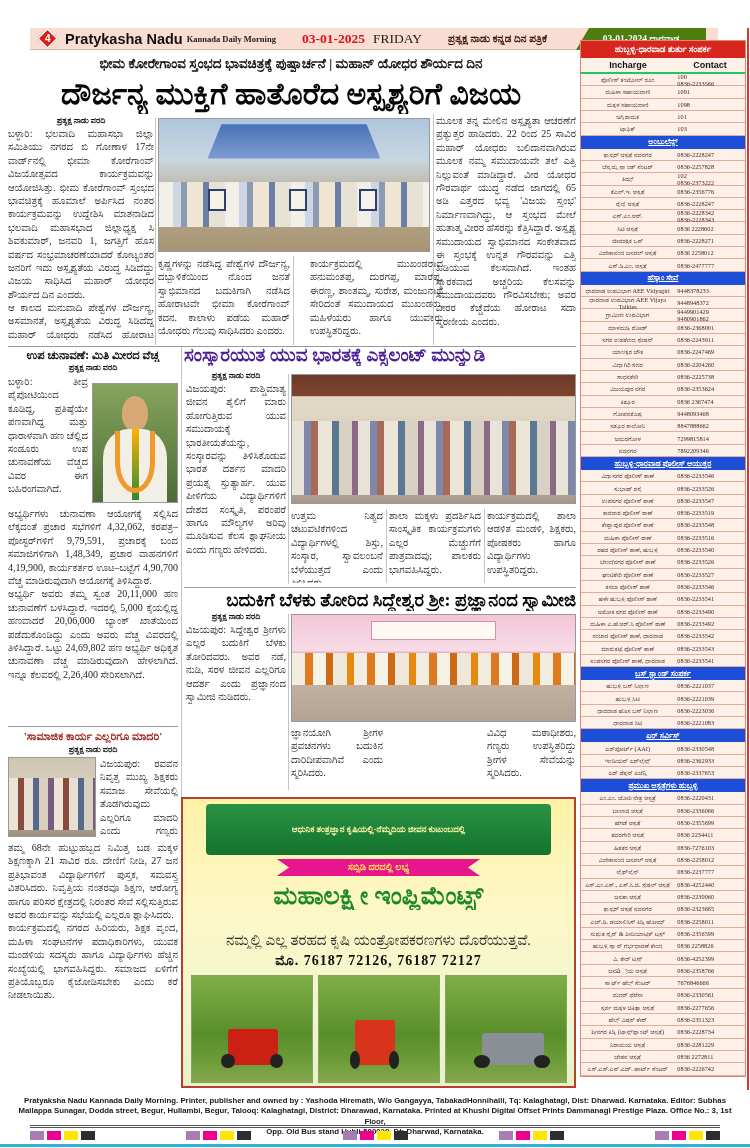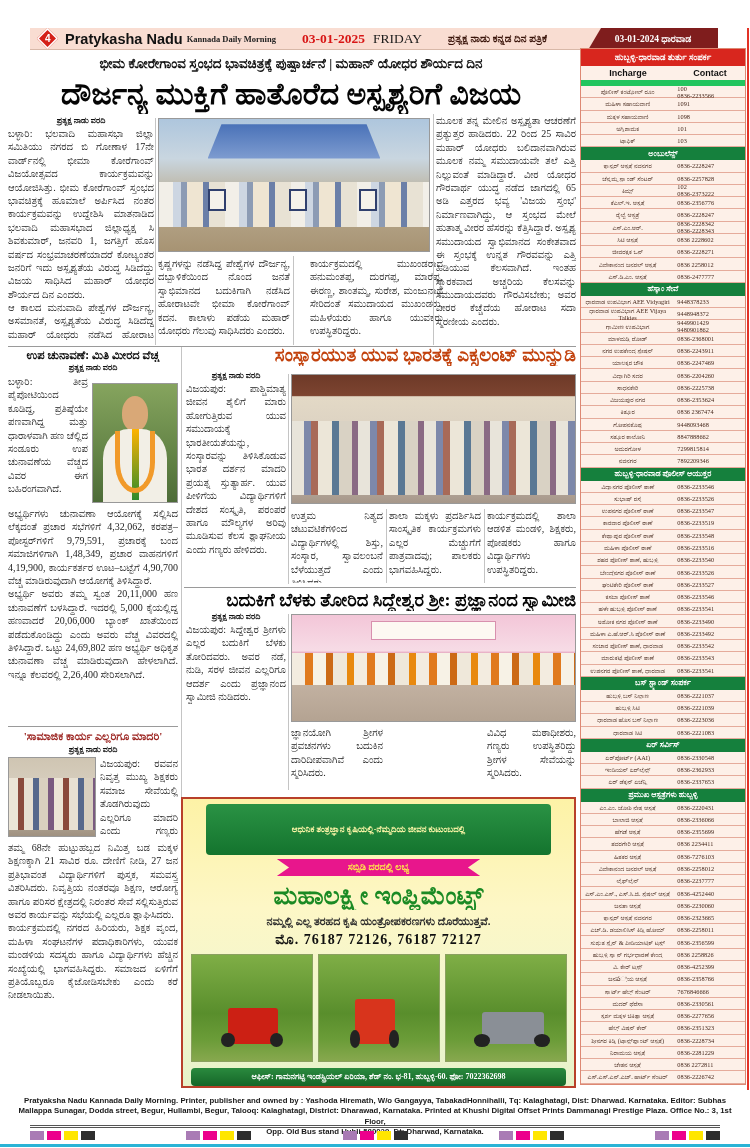--- a/index.html
+++ b/index.html
@@ -10,21 +10,21 @@
   
   .masthead{left:30px;top:28px;width:688px;height:22px;background:#f9ddd2;display:flex;align-items:center;border-bottom:1px solid #d8b8a8;}
   .diamond{width:15px;height:15px;background:#d42018;transform:rotate(45deg);margin-left:10px;flex:none;
            display:flex;align-items:center;justify-content:center;box-shadow:0 0 0 1.5px #fff inset;}
   .diamond span{transform:rotate(-45deg);color:#fff;font-weight:bold;font-size:10px;font-family:"Liberation Sans",sans-serif;}
   .brand{margin-left:10px;font-family:"Liberation Sans",sans-serif;font-weight:bold;font-size:14.5px;color:#111;white-space:nowrap;}
   .brand-sub{font-weight:bold;font-size:8.5px;color:#222;margin-left:4px;}
   .mdate{margin-left:26px;color:#d81616;font-weight:bold;font-size:13.5px;white-space:nowrap;}
   .mday{margin-left:8px;font-size:13.5px;color:#1a1a1a;white-space:nowrap;}
   .kn-title{margin-left:26px;font-weight:bold;font-size:10.5px;color:#3a140a;white-space:nowrap;overflow:hidden;max-width:160px;text-align:center;}
-  .edition{position:absolute;right:0;top:0;height:22px;width:130px;background:#7f1d1d;color:#fff;font-weight:bold;
+  .edition{position:absolute;right:12px;top:0;height:22px;width:130px;background:#4d7c0f;color:#fff;font-weight:bold;
            font-size:9.5px;display:flex;align-items:center;justify-content:center;clip-path:polygon(10% 0,100% 0,100% 100%,0 100%);}
   
   .vrule{width:1px;background:#c4c4c4;}
   .hrule{height:1px;background:#9a9a9a;}
   .redline{right:1px;top:28px;width:2px;height:1062px;background:#e23226;}
   .cyanline{left:0;top:1144px;width:750px;height:3px;background:#2ab4d6;}
   
   .kicker{left:8px;top:56px;width:566px;text-align:center;font-weight:bold;font-size:13.5px;color:#101010;white-space:nowrap;overflow:hidden;}
   .headline1{left:4px;top:73px;width:574px;height:41px;text-align:center;font-weight:bold;font-size:30px;color:#050505;white-space:nowrap;overflow:hidden;line-height:41px;}
   .byline{font-weight:bold;font-size:8px;text-align:center;color:#111;white-space:nowrap;overflow:hidden;}
@@ -46,43 +46,43 @@
           background:repeating-linear-gradient(90deg,#e8e4da 0 12px,#7d88aa 12px 19px,#a86a58 19px 26px,#ece6d8 26px 40px,#5a7894 40px 47px,#d9d2c4 47px 60px,#8a6a84 60px 66px);}
   .photo-stage{background:linear-gradient(180deg,#f3c6d8 0%,#f7dce6 34%,#e9b2c8 35%,#efc3d3 62%,#c3b2a2 63%,#b4a392 100%);}
   .stage-banner{position:absolute;left:28%;top:6%;width:44%;height:18%;background:#fdf8f2;border:1px solid #d890ae;}
   .monks{position:absolute;left:0;top:36%;width:100%;height:30%;
          background:repeating-linear-gradient(90deg,#f3ece0 0 13px,#e07a1e 13px 21px,#f7f2e6 21px 34px,#cc6a16 34px 41px,#efe8da 41px 55px,#e8890f 55px 62px);}
   .photo-social{background:linear-gradient(180deg,#cfc5b2 0%,#d8cfc0 40%,#9f9180 100%);}
   .people2{position:absolute;left:0;bottom:8%;width:100%;height:66%;
            background:repeating-linear-gradient(90deg,#ece5d6 0 9px,#8a4a3c 9px 15px,#e7e0d2 15px 24px,#56688c 24px 30px,#d9d0c0 30px 39px,#7a5a80 39px 45px);}
   
   .headline2{left:8px;top:349px;width:170px;text-align:center;font-weight:bold;font-size:11.5px;white-space:nowrap;overflow:hidden;color:#0a0a0a;}
-  .headline3{left:184px;top:345px;width:392px;text-align:right;font-weight:bold;font-size:18.5px;white-space:nowrap;overflow:hidden;color:#c2410c;}
+  .headline3{left:184px;top:345px;width:392px;text-align:left;font-weight:bold;font-size:18.5px;white-space:nowrap;overflow:hidden;color:#4c1d95;}
   .headline4{left:184px;top:590px;width:392px;text-align:right;font-weight:bold;font-size:18px;white-space:nowrap;overflow:hidden;color:#050505;}
   .headline5{left:8px;top:730px;width:170px;text-align:center;font-weight:bold;font-size:11px;white-space:nowrap;overflow:hidden;color:#9c2420;}
   
-  .sidebar{left:580px;top:48px;width:166px;height:1037px;background:#fdf0e8;border:1px solid #dd8873;display:flex;flex-direction:column;}
+  .sidebar{left:580px;top:40px;width:166px;height:1037px;background:#fdf0e8;border:1px solid #dd8873;display:flex;flex-direction:column;}
   .sb-title{background:#d8261e;color:#fff;font-weight:bold;font-size:8.6px;text-align:center;padding:3px 0;flex:none;white-space:nowrap;overflow:hidden;}
-  .sb-head{display:flex;font-weight:bold;font-size:9px;color:#111;border-bottom:6px solid #22c55e;flex:none;font-family:"Liberation Sans",sans-serif;}
+  .sb-head{display:flex;font-weight:bold;font-size:9px;color:#111;border-bottom:2px solid #22c55e;flex:none;font-family:"Liberation Sans",sans-serif;}
   .sb-head div{padding:2px 0;text-align:center;}
   .sb-head .h1{flex:1.35;} .sb-head .h2{flex:1;}
   .sb-rows{flex:1;display:flex;flex-direction:column;overflow:hidden;}
   .crow{display:flex;align-items:center;border-bottom:0.5px solid #e5ab9b;flex:1;min-height:0;}
   .cn{flex:1.35;text-align:center;font-size:6.3px;line-height:1.12;color:#46281c;padding:0 1px;overflow:hidden;}
   .cc{flex:1;text-align:left;font-size:6.3px;line-height:1.12;color:#46281c;padding-left:3px;white-space:pre-line;overflow:hidden;}
-  .band{flex:1.15;background:#15803d;color:#fff;font-weight:bold;font-size:7.8px;display:flex;align-items:center;justify-content:center;white-space:nowrap;overflow:hidden;}
+  .band{flex:1.15;background:#1d4ed8;color:#fff;font-weight:bold;font-size:7.8px;display:flex;align-items:center;justify-content:center;white-space:nowrap;overflow:hidden;text-decoration:underline;}
   
   .ad{left:181px;top:797px;width:395px;height:291px;border:2px solid #b8402a;
       background:linear-gradient(180deg,#fdf2a6 0%,#fdf7c6 38%,#f0f6cf 75%,#e6f2c8 100%);text-align:center;overflow:hidden;}
   .ad-banner{margin:5px auto 0;width:88%;background:linear-gradient(180deg,#2a9244,#14742e);color:#fdf6a8;font-weight:bold;font-size:8.6px;
              border-radius:4px;padding:20px 2px;white-space:nowrap;overflow:hidden;}
   .ad-ribbon{margin:4px auto 0;width:52%;background:#e8168c;color:#ffe94a;font-weight:bold;font-size:9.5px;padding:3px 0;
              clip-path:polygon(0 0,100% 0,94% 50%,100% 100%,0 100%,6% 50%);white-space:nowrap;overflow:hidden;}
   .ad-title{margin-top:6px;font-weight:bold;font-size:25px;color:#1b8a24;white-space:nowrap;overflow:hidden;line-height:1.1;}
-  .ad-sub{margin-top:5px;font-weight:bold;font-size:11px;color:#2a2a2a;white-space:nowrap;overflow:hidden;}
+  .ad-sub{margin-top:22px;font-weight:normal;font-size:15px;color:#2a2a2a;white-space:nowrap;overflow:hidden;}
   .ad-phone{margin-top:4px;font-weight:bold;font-size:14px;color:#101010;letter-spacing:1px;white-space:nowrap;overflow:hidden;}
   .ad-photos{margin-top:6px;display:flex;justify-content:center;gap:5px;}
   .ad-ph{width:122px;height:108px;position:relative;border:1px solid #8aa060;overflow:hidden;
          background:linear-gradient(180deg,#7fae46 0%,#598e2c 55%,#6b9c38 80%,#87a84e 100%);}
   .machine{position:absolute;left:30%;bottom:16%;width:42%;height:34%;background:#cc2014;border-radius:3px;}
   .machine:after{content:"";position:absolute;left:-12%;bottom:-10%;width:26%;height:40%;background:#222;border-radius:50%;}
   .machine:before{content:"";position:absolute;right:-10%;bottom:-10%;width:26%;height:40%;background:#222;border-radius:50%;}
   .ad-ph:nth-child(2) .machine{background:#d8341c;height:42%;width:34%;}
   .ad-ph:nth-child(3) .machine{background:#8a8f96;width:52%;height:30%;}
   .ad-address{margin:6px auto 0;width:96%;background:linear-gradient(180deg,#2a8a3e,#156628);color:#ffffff;font-weight:bold;

